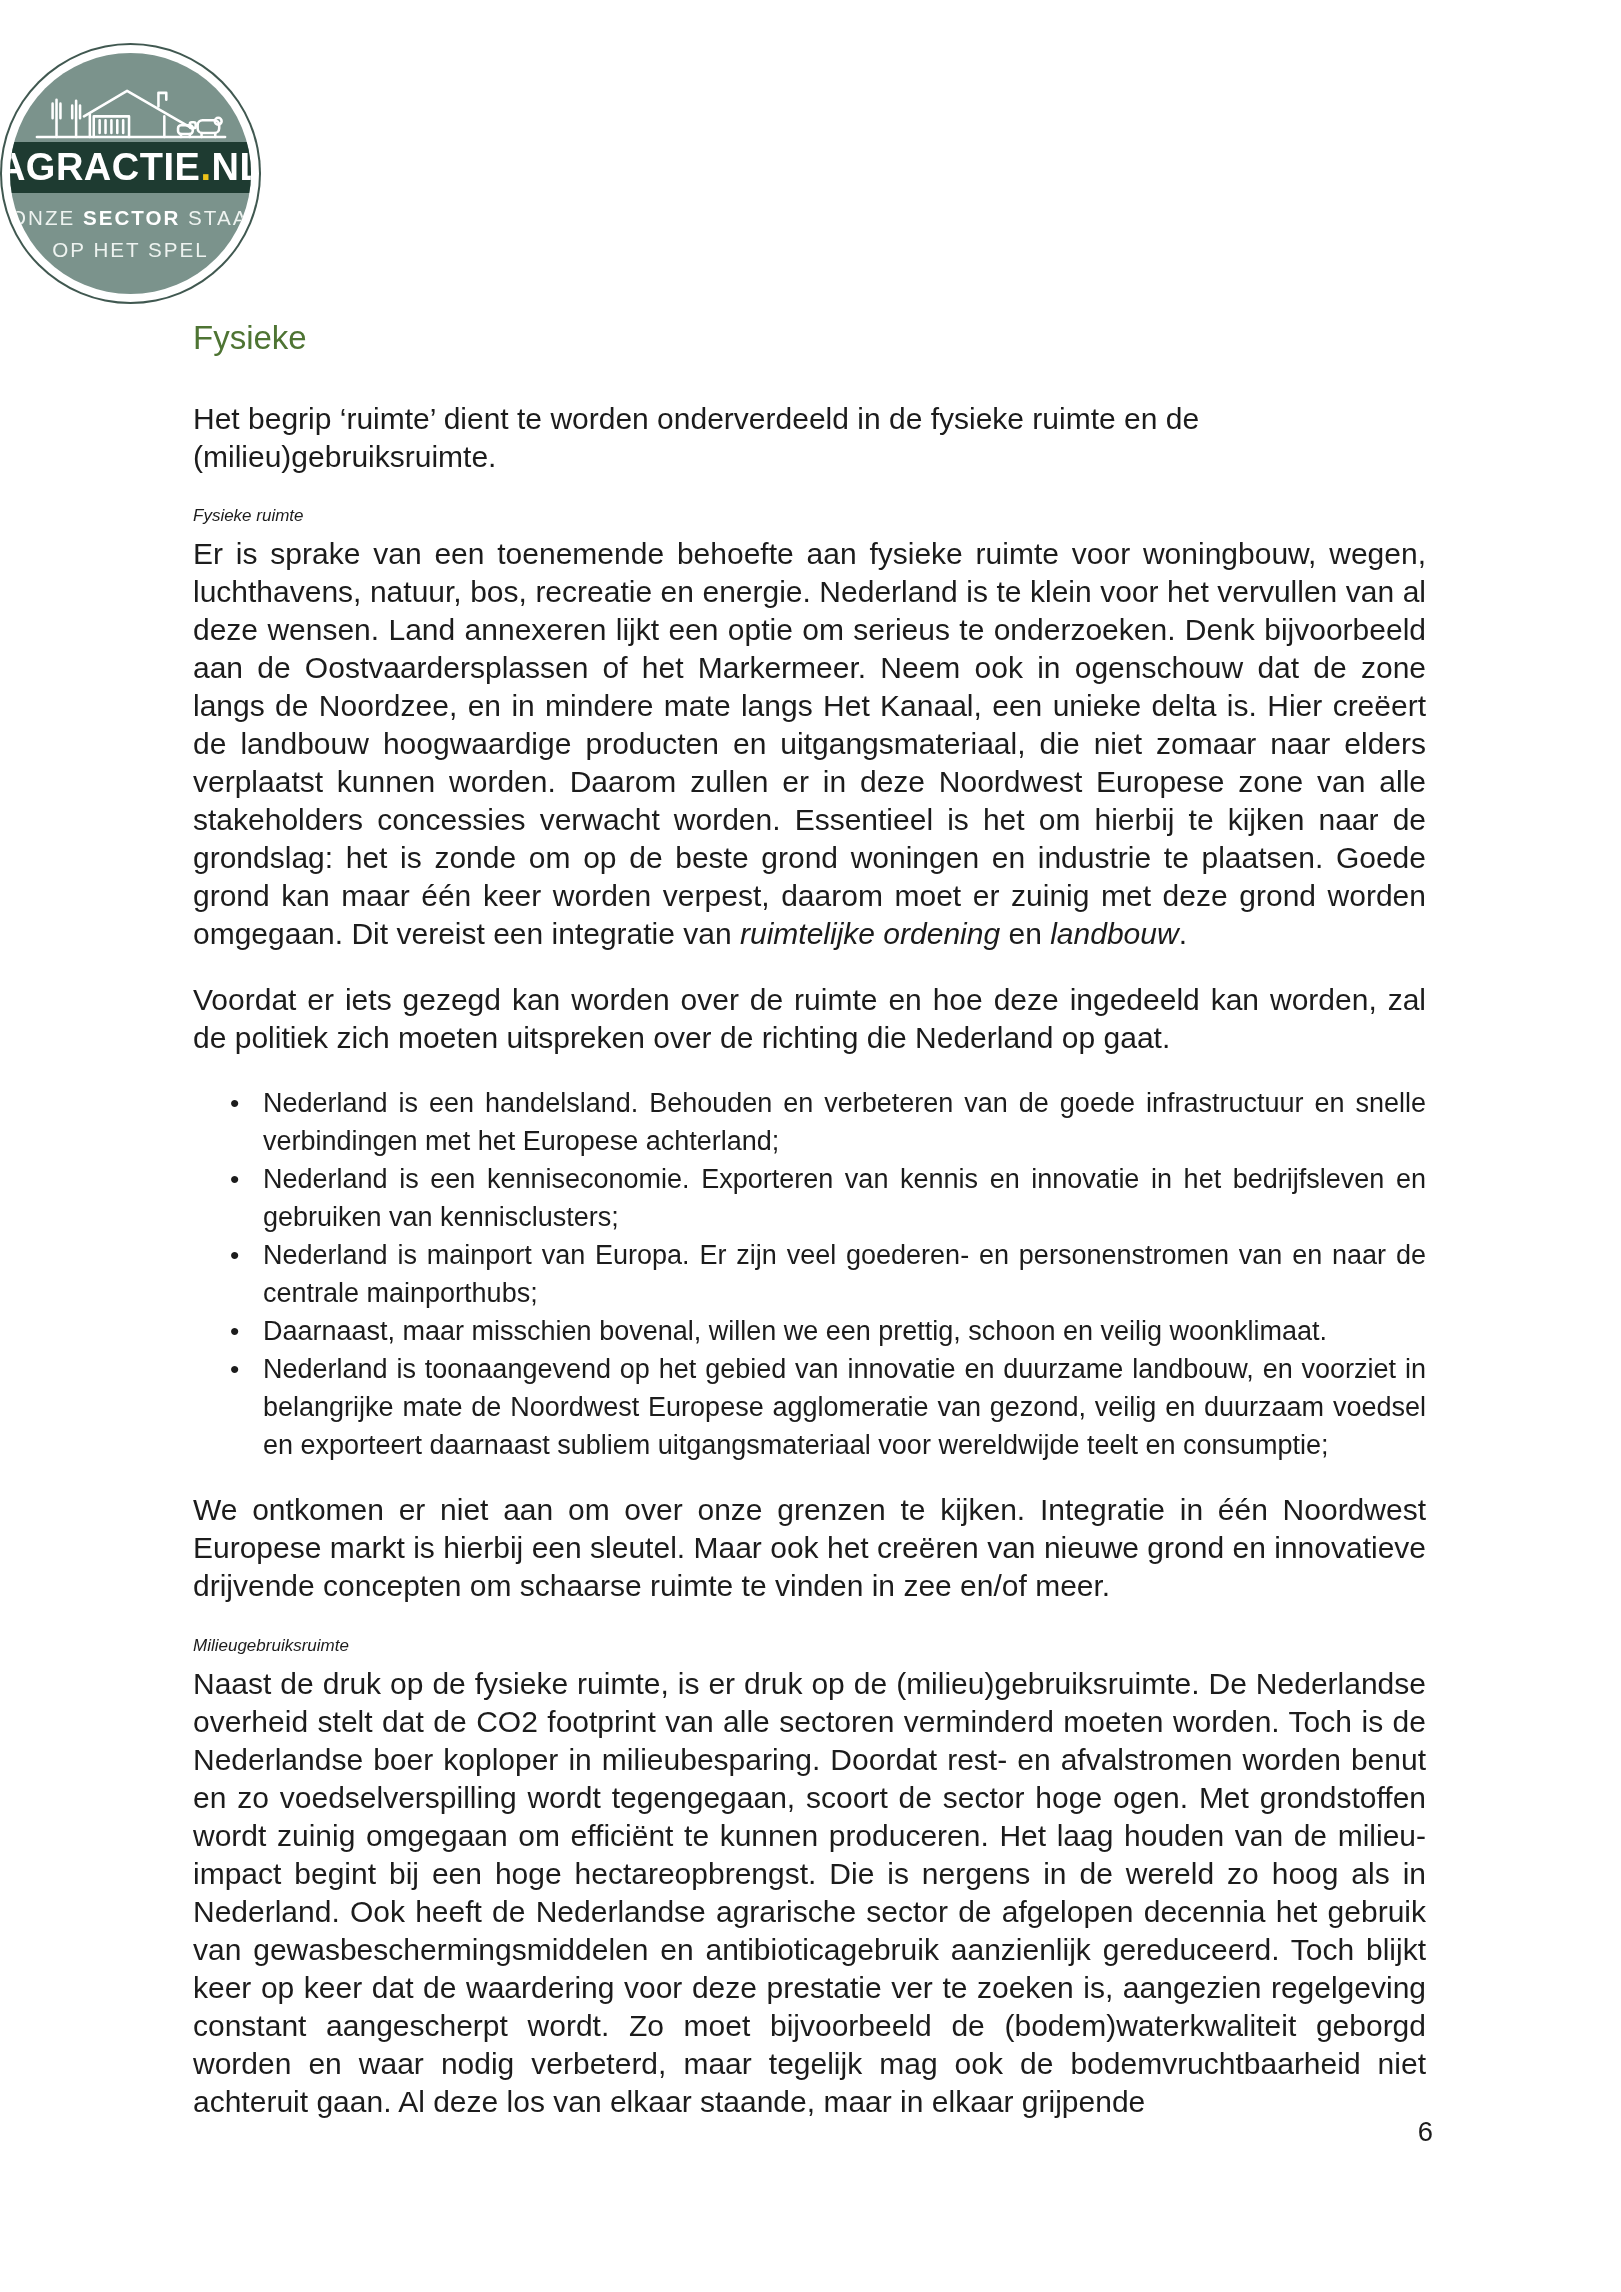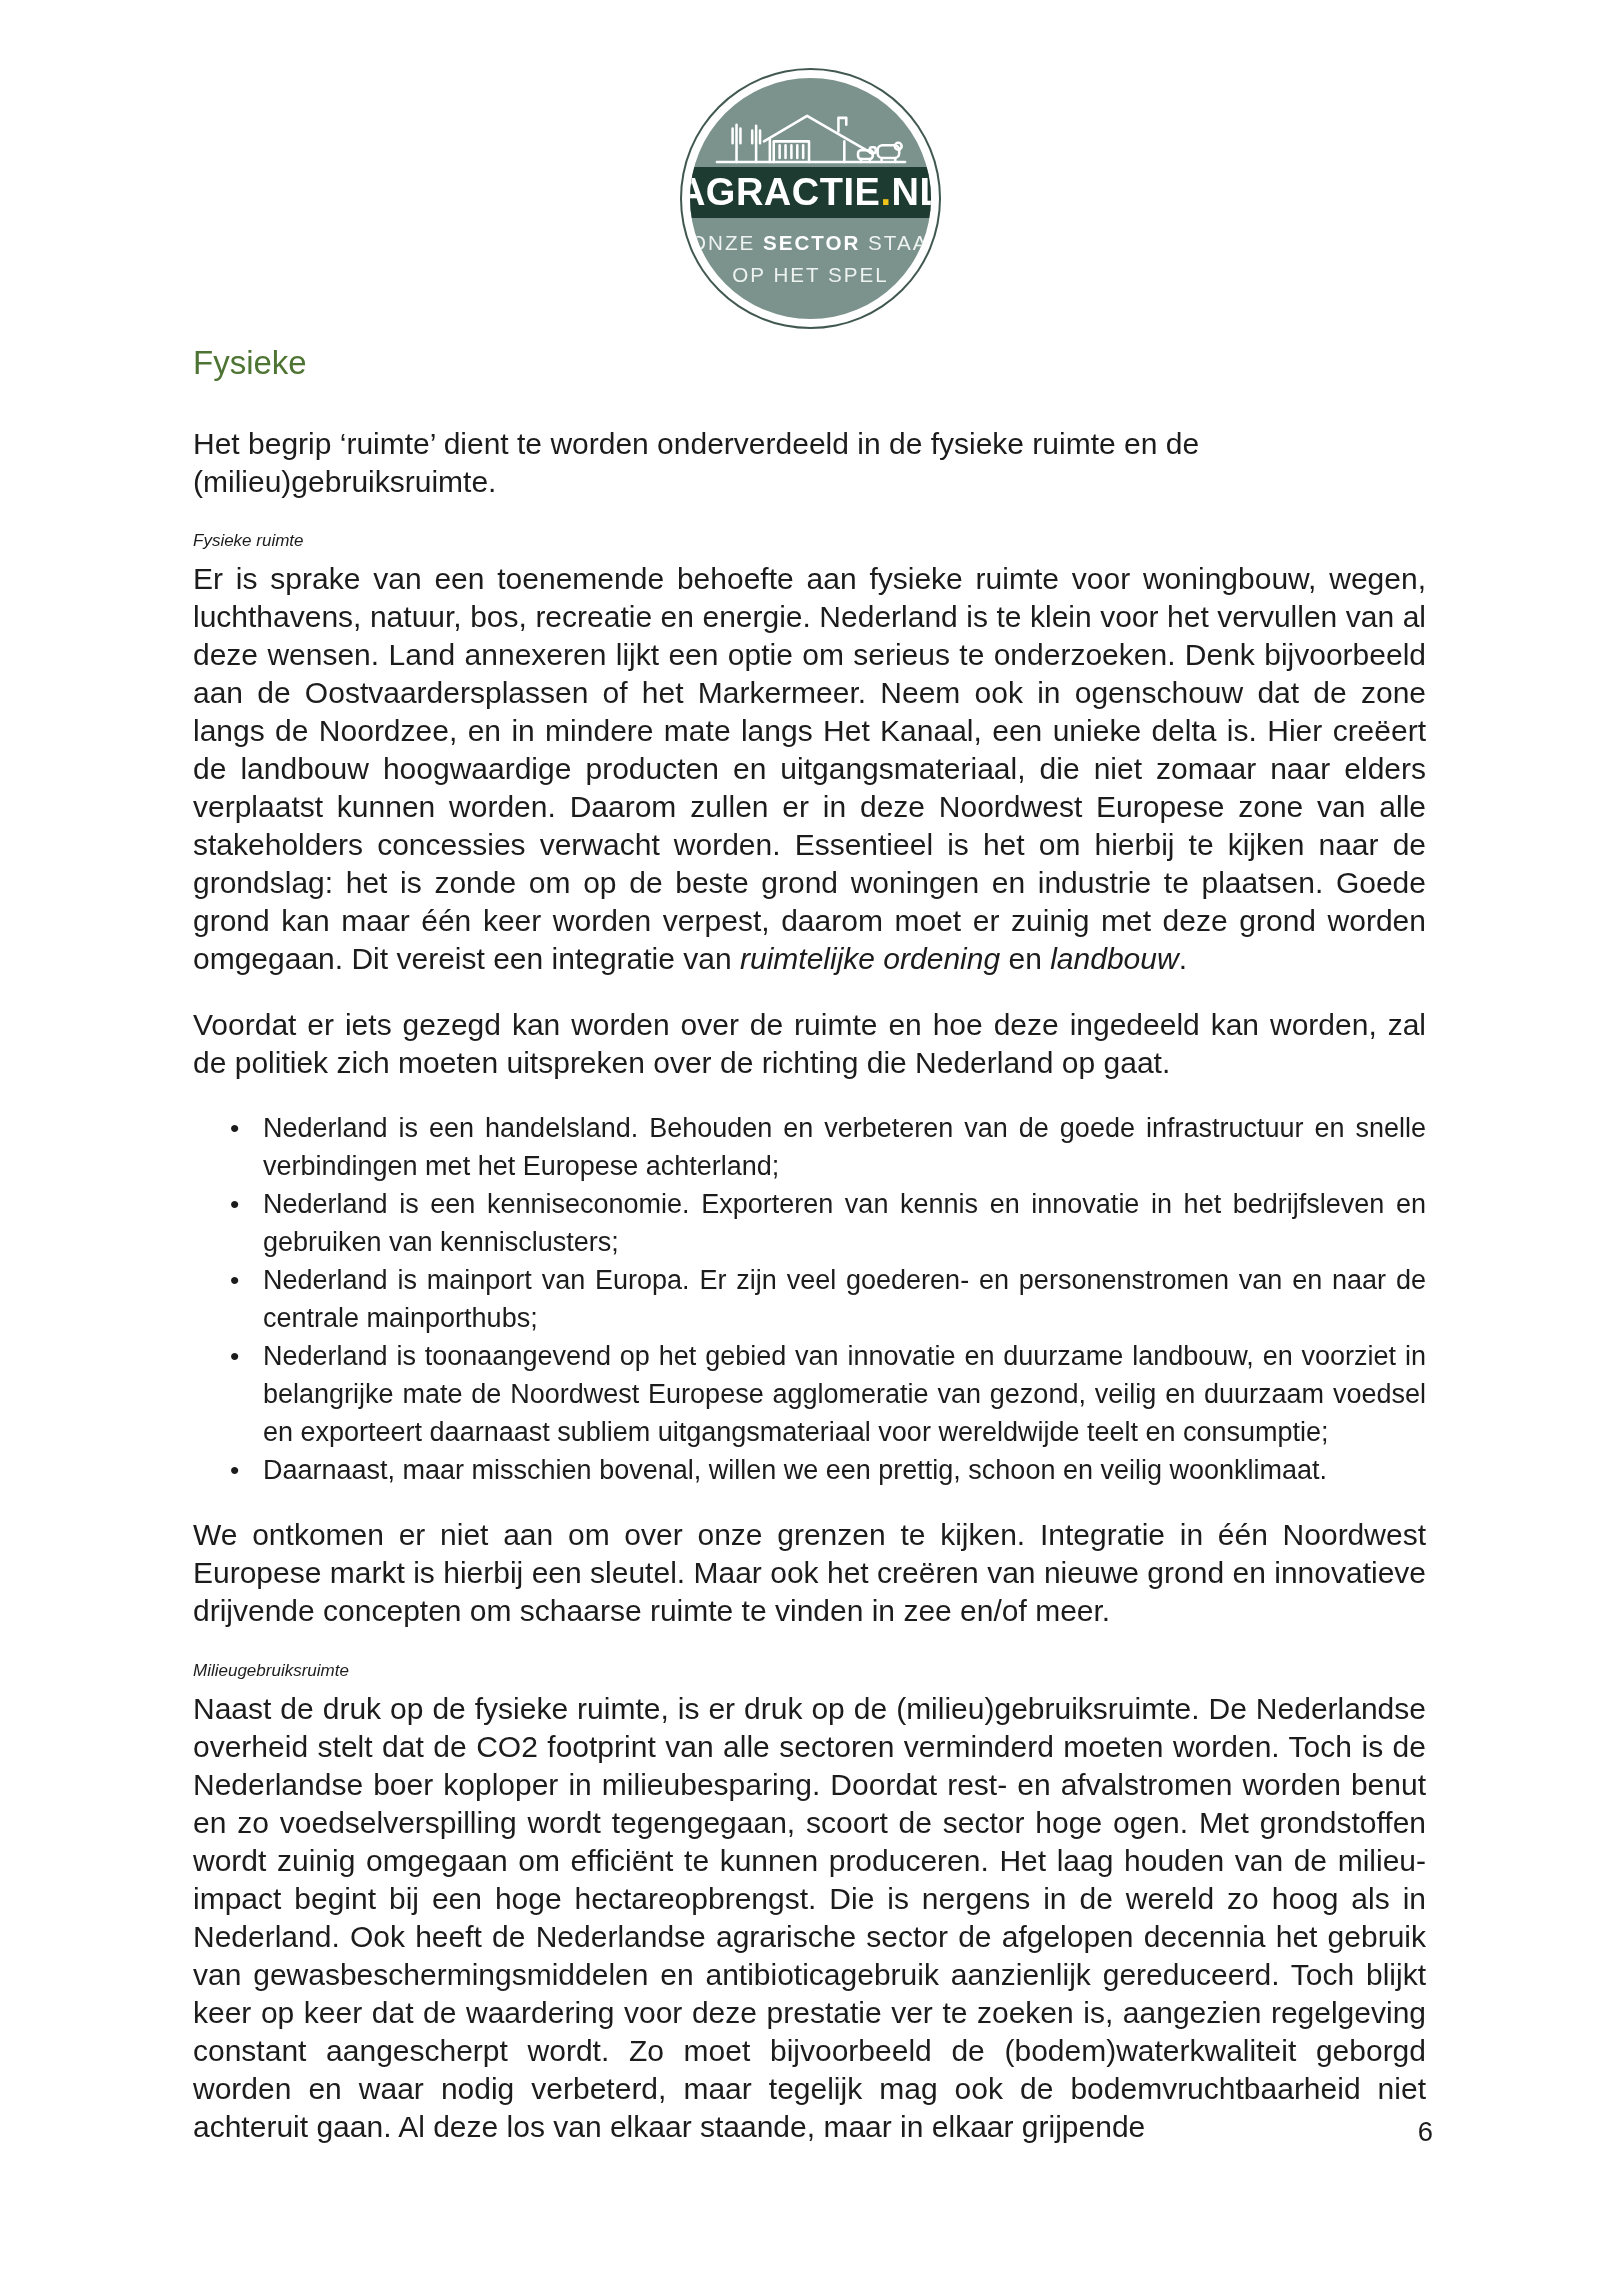--- a/index.html
+++ b/index.html
@@ -6,21 +6,21 @@
   .page{
     position:relative;
     width:1621px;height:2293px;
     background:#ffffff;
     font-family:"Liberation Sans","DejaVu Sans",sans-serif;
     color:#1c1c1c;
     overflow:hidden;
   }
   .content{margin:0 195px 0 193px;}
   
-  .logo-row{padding-top:68px;display:flex;justify-content:center;}
+  .logo-row{padding-top:43px;display:flex;}
   .logo{
     width:261px;height:261px;border-radius:50%;
     background:#ffffff;border:2px solid rgba(30,59,49,.85);
     box-sizing:border-box;display:grid;place-items:center;
   }
   .logo-inner{
     width:241px;height:241px;border-radius:50%;
     background:#7B938C;position:relative;overflow:hidden;
   }
   .farm-art{position:absolute;top:25.5px;left:22.5px;width:196px;height:63px;}
@@ -113,22 +113,22 @@
       <h2 class="sub">Fysieke ruimte</h2>
       <p class="doc after-sub"><span>Er is sprake van een toenemende behoefte aan fysieke ruimte voor woningbouw, wegen, luchthavens, natuur, bos, recreatie en energie. Nederland is te klein voor het vervullen van al deze wensen. Land annexeren lijkt een optie om serieus te onderzoeken. Denk bijvoorbeeld aan de Oostvaardersplassen of het Markermeer. Neem ook in ogenschouw dat de zone langs de Noordzee, en in mindere mate langs Het Kanaal, een unieke delta is. Hier creëert de landbouw hoogwaardige producten en uitgangsmateriaal, die niet zomaar naar elders verplaatst kunnen worden. Daarom zullen er in deze Noordwest Europese zone van alle stakeholders concessies verwacht worden. Essentieel is het om hierbij te kijken naar de grondslag: het is zonde om op de beste grond woningen en industrie te plaatsen. Goede grond kan maar één keer worden verpest, daarom moet er zuinig met deze grond worden omgegaan. Dit vereist een integratie van </span><em class="term">ruimtelijke ordening</em><span> en </span><em class="term">landbouw</em><span>.</span></p>
     </section>
 
     <p class="doc">Voordat er iets gezegd kan worden over de ruimte en hoe deze ingedeeld kan worden, zal de politiek zich moeten uitspreken over de richting die Nederland op gaat.</p>
 
     <ul class="doc-list">
       <li>Nederland is een handelsland. Behouden en verbeteren van de goede infrastructuur en snelle verbindingen met het Europese achterland;</li>
       <li>Nederland is een kenniseconomie. Exporteren van kennis en innovatie in het bedrijfsleven en gebruiken van kennisclusters;</li>
       <li>Nederland is mainport van Europa. Er zijn veel goederen- en personenstromen van en naar de centrale mainporthubs;</li>
+      <li>Daarnaast, maar misschien bovenal, willen we een prettig, schoon en veilig woonklimaat.</li>
       <li>Nederland is toonaangevend op het gebied van innovatie en duurzame landbouw, en voorziet in belangrijke mate de Noordwest Europese agglomeratie van gezond, veilig en duurzaam voedsel en exporteert daarnaast subliem uitgangsmateriaal voor wereldwijde teelt en consumptie;</li>
-      <li>Daarnaast, maar misschien bovenal, willen we een prettig, schoon en veilig woonklimaat.</li>
     </ul>
 
     <p class="doc">We ontkomen er niet aan om over onze grenzen te kijken. Integratie in één Noordwest Europese markt is hierbij een sleutel. Maar ook het creëren van nieuwe grond en innovatieve drijvende concepten om schaarse ruimte te vinden in zee en/of meer.</p>
 
     <section>
       <h2 class="sub">Milieugebruiksruimte</h2>
       <p class="doc after-sub">Naast de druk op de fysieke ruimte, is er druk op de (milieu)gebruiksruimte. De Nederlandse overheid stelt dat de CO2 footprint van alle sectoren verminderd moeten worden. Toch is de Nederlandse boer koploper in milieubesparing. Doordat rest- en afvalstromen worden benut en zo voedselverspilling wordt tegengegaan, scoort de sector hoge ogen. Met grondstoffen wordt zuinig omgegaan om efficiënt te kunnen produceren. Het laag houden van de milieu-impact begint bij een hoge hectareopbrengst. Die is nergens in de wereld zo hoog als in Nederland. Ook heeft de Nederlandse agrarische sector de afgelopen decennia het gebruik van gewasbeschermingsmiddelen en antibioticagebruik aanzienlijk gereduceerd. Toch blijkt keer op keer dat de waardering voor deze prestatie ver te zoeken is, aangezien regelgeving constant aangescherpt wordt. Zo moet bijvoorbeeld de (bodem)waterkwaliteit geborgd worden en waar nodig verbeterd, maar tegelijk mag ook de bodemvruchtbaarheid niet achteruit gaan. Al deze los van elkaar staande, maar in elkaar grijpende</p>
     </section>
 
   </div>

